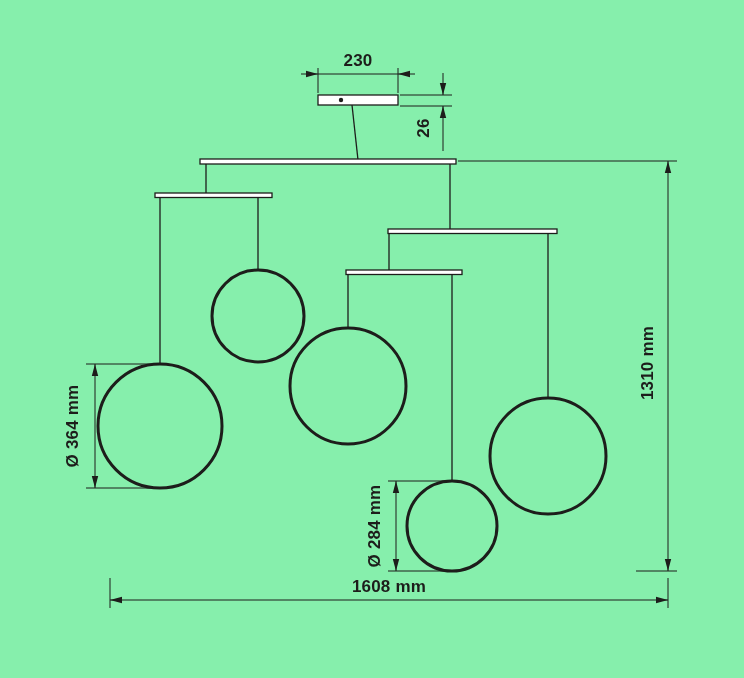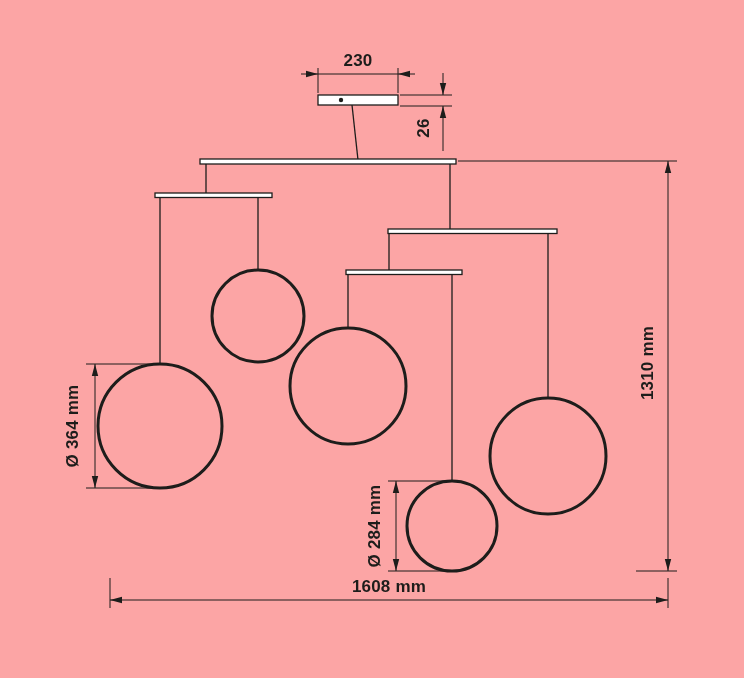--- a/index.html
+++ b/index.html
@@ -1,17 +1,17 @@
 <!DOCTYPE html>
 <html><head>
 <meta charset="utf-8">
 <style>
   html, body { margin: 0; padding: 0; background: #ffffff; }
   .canvas {
-    width: 744px; height: 678px; background: #fca5a5;
+    width: 744px; height: 678px; background: #86efac;
     position: relative; overflow: hidden;
     font-family: "Liberation Sans", "DejaVu Sans", sans-serif;
   }
   svg { display: block; }
   .dim-text {
     font-family: "Liberation Sans", "DejaVu Sans", sans-serif;
     font-size: 17px;
     font-weight: 600;
     fill: #1d1d1b;
     letter-spacing: 0.2px;

